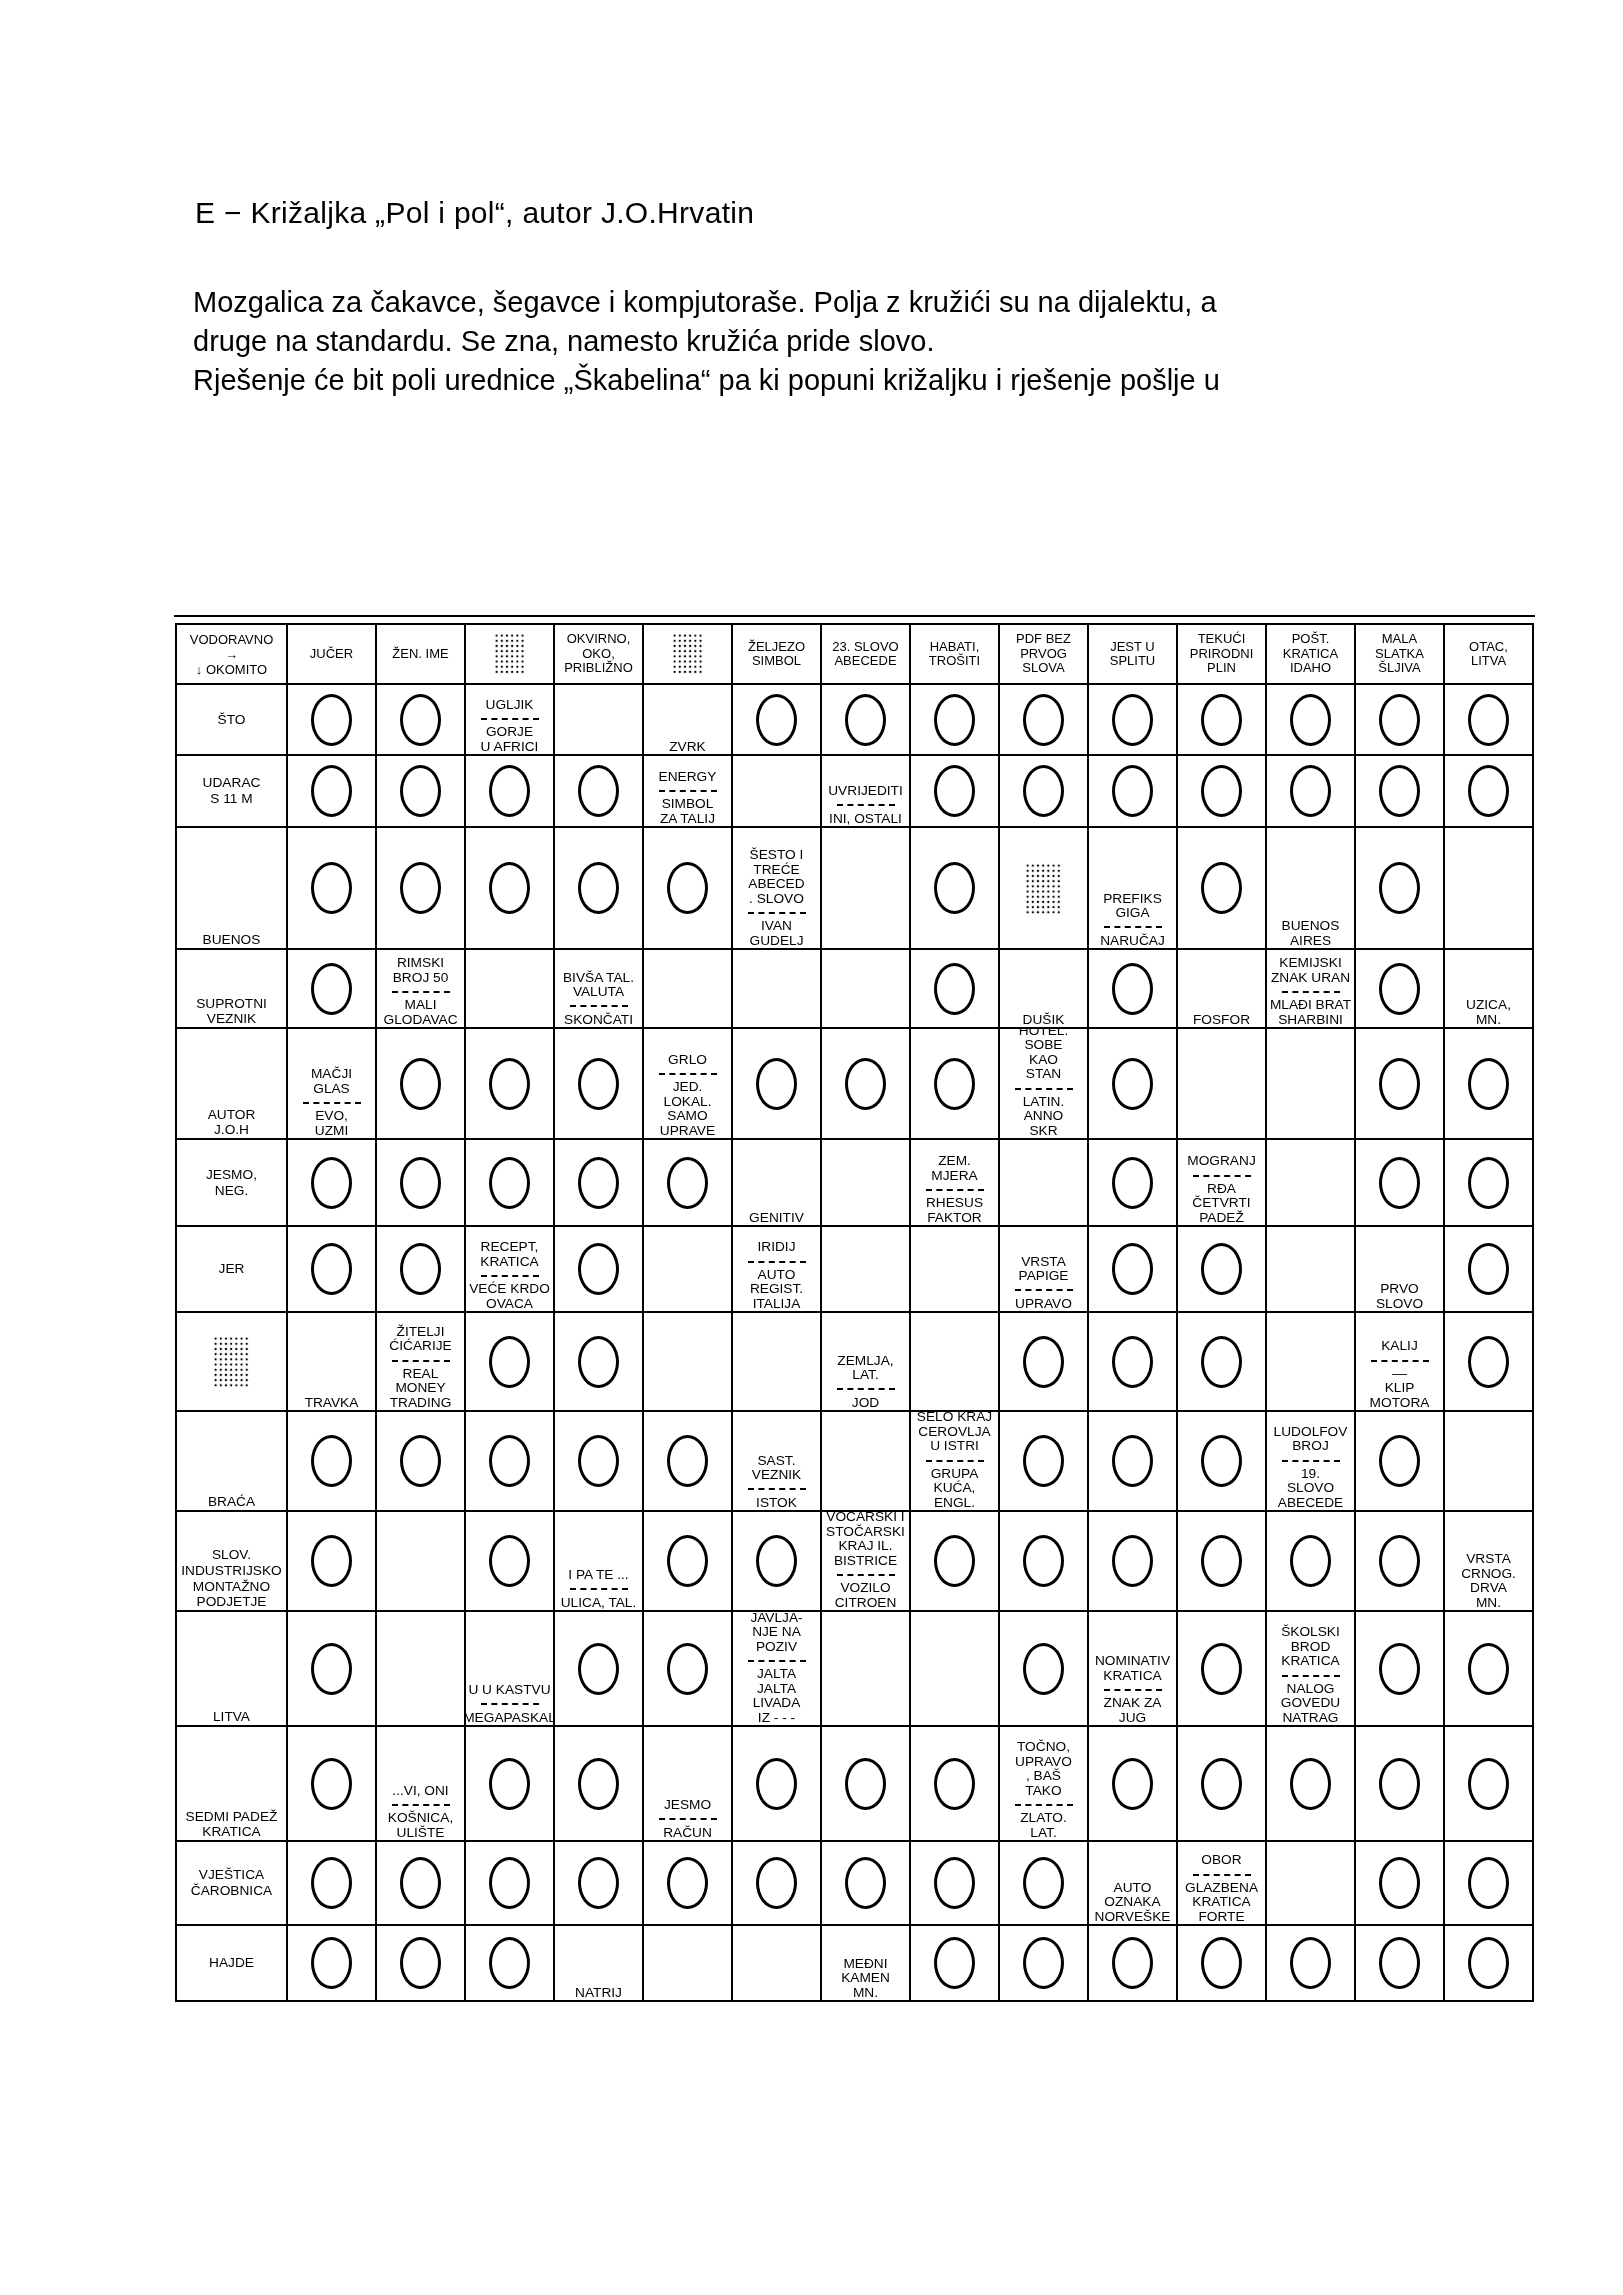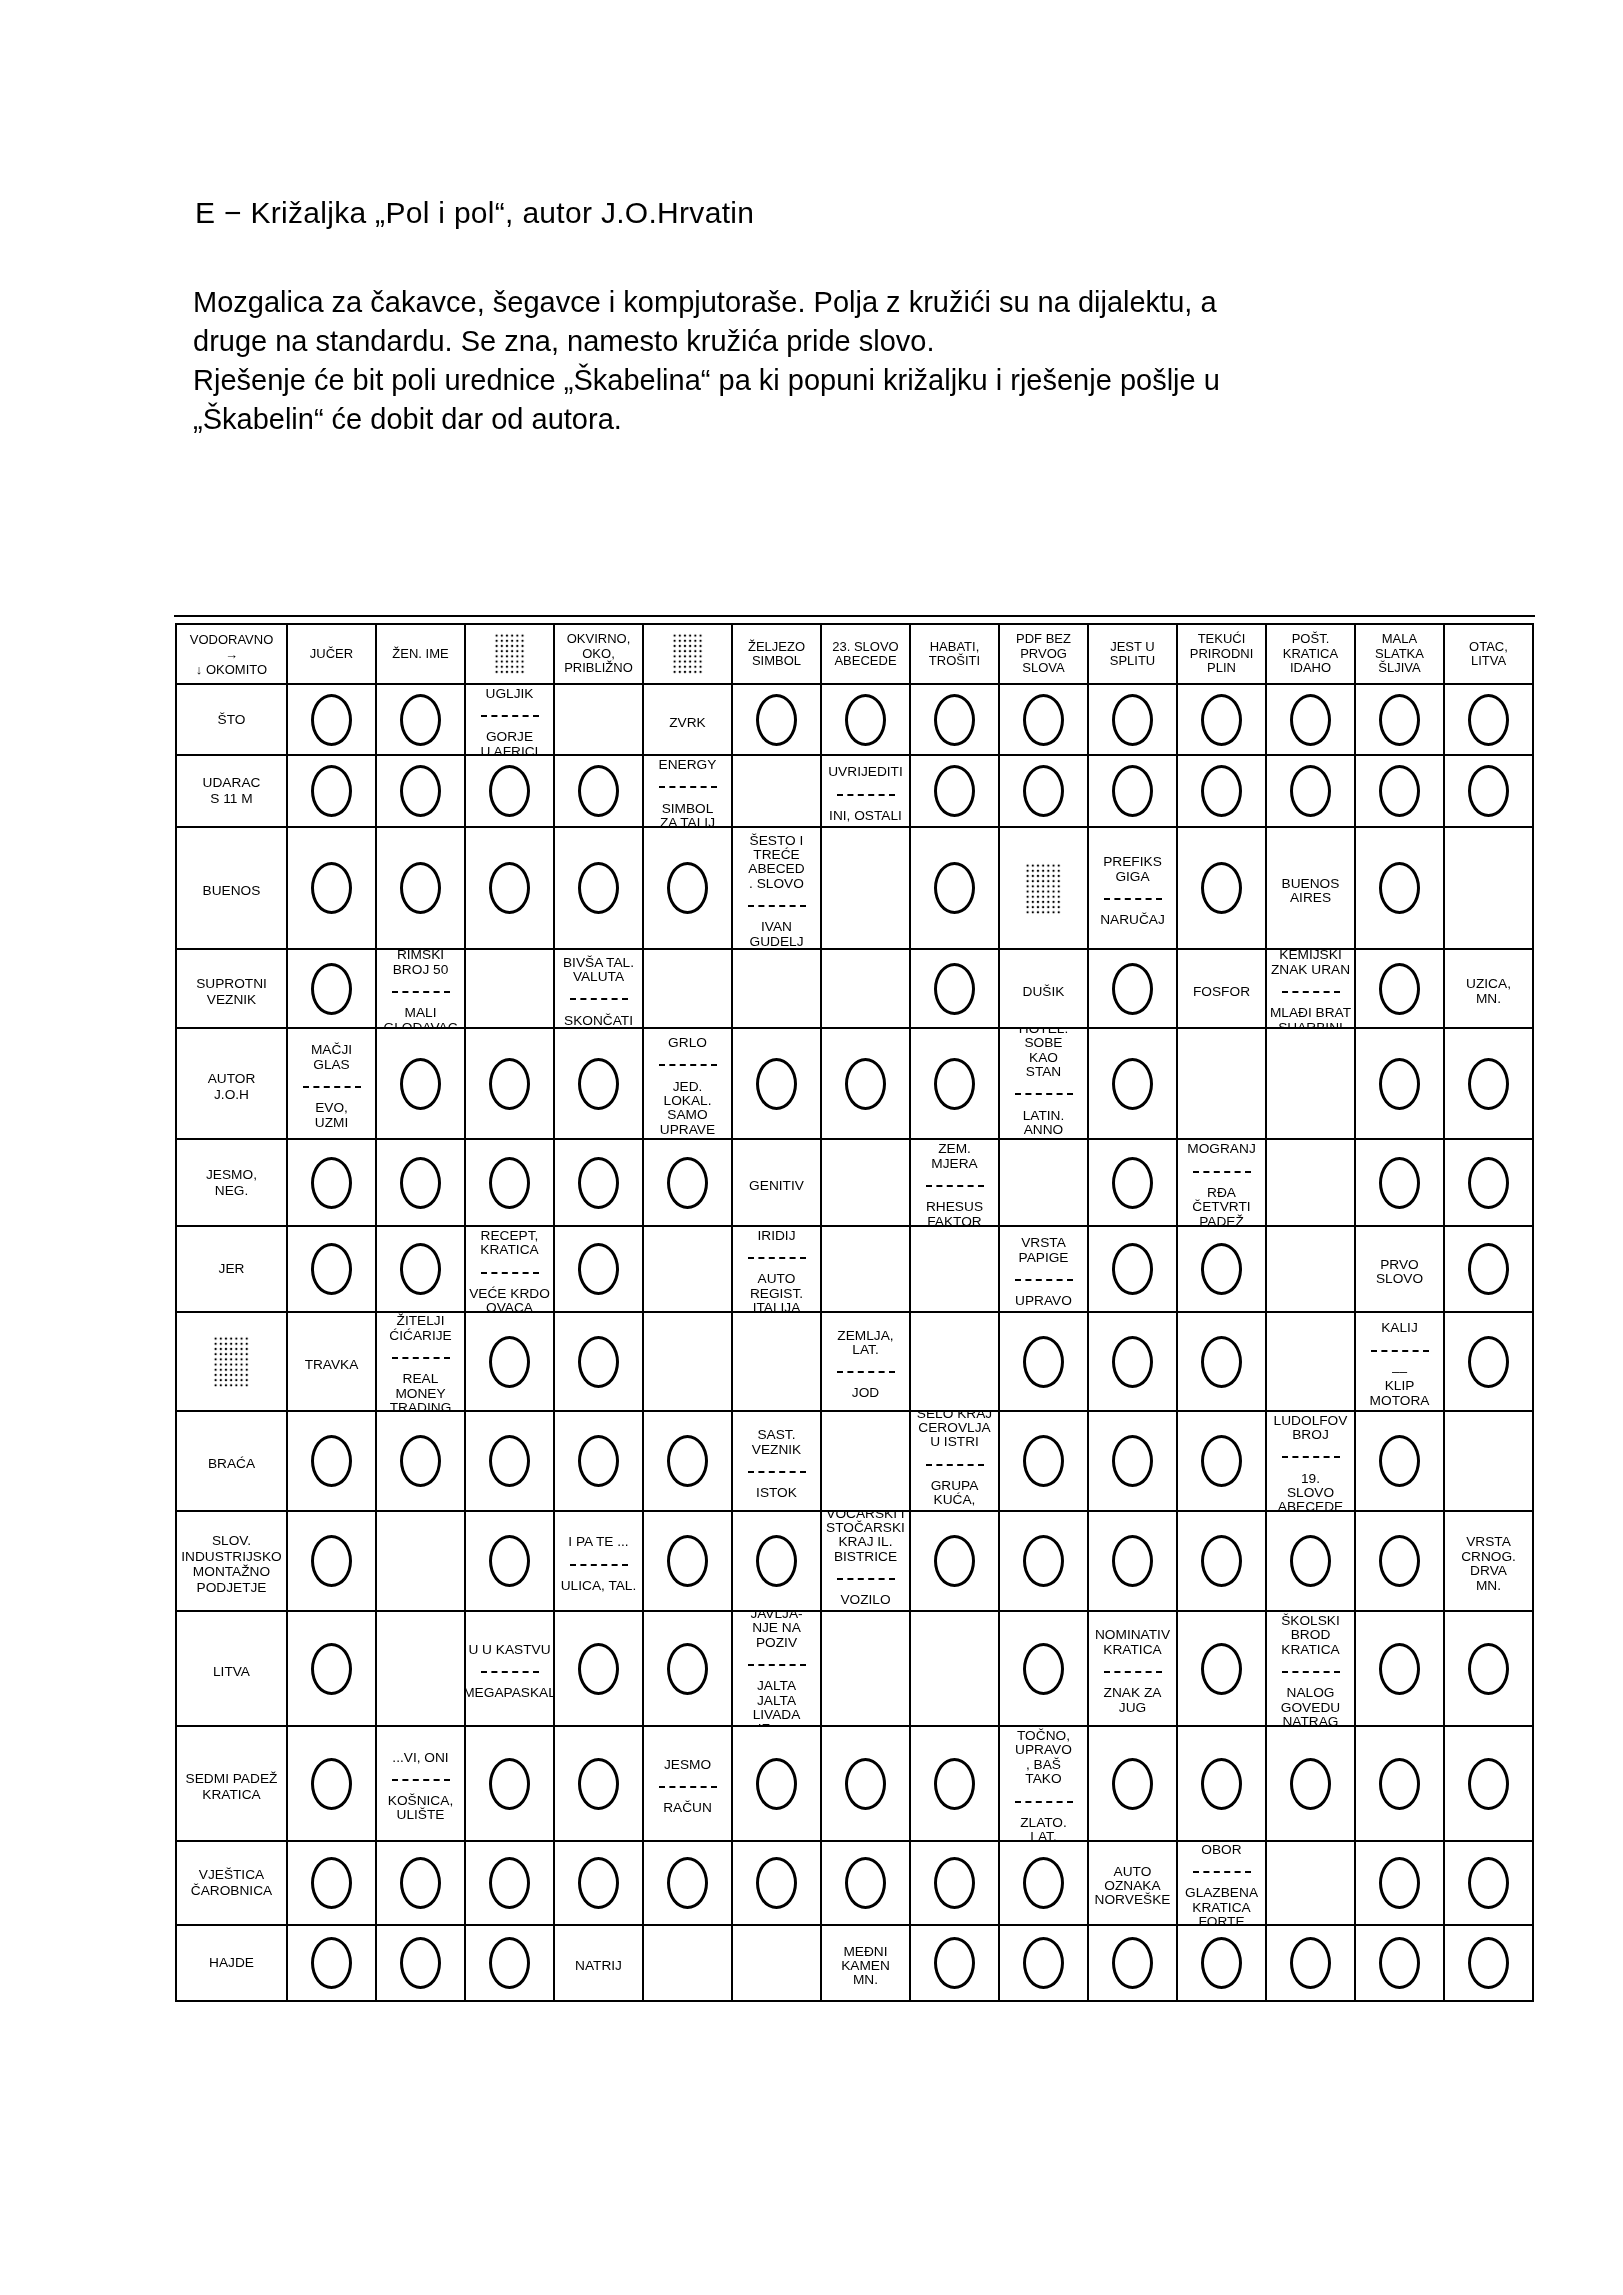--- a/index.html
+++ b/index.html
@@ -34,21 +34,21 @@
     border-left:2px solid #000;box-sizing:border-box;
     display:flex;flex-direction:column;align-items:center;justify-content:center;
     overflow:hidden;position:relative;text-align:center;
   }
   .cell:first-child{border-left:none;}
   .hrow{height:58px;}
   .hcell{font-size:13px;line-height:14.4px;}
   .hcell .htxt{white-space:pre-line;}
   .corner{font-size:13px;line-height:15px;}
   .rlabel{font-size:13.7px;line-height:15.7px;padding:0 3.3px;white-space:pre-line;}
-  .cell.vtop{justify-content:center;padding-top:6.5px;gap:8px;}
+  .cell.vtop{justify-content:flex-end;padding-top:6.5px;}
   .clue{font-size:13.7px;line-height:14.4px;}
   .clue-top,.clue-bottom{white-space:pre-line;}
   .cdivider{
     width:58px;border-top:2px dashed #000;margin:5.9px auto 5.2px auto;height:0;
   }
   .circle{
     width:41px;height:52px;border:3.3px solid #000;border-radius:50%;
     box-sizing:border-box;flex:none;
   }
   .dots{
@@ -59,21 +59,20 @@
   .dots.small{width:31px;height:42px;}
 </style>
 </head>
 <body>
 
 <div class="page-title">E − Križaljka „Pol i pol“, autor J.O.Hrvatin</div>
 <div class="intro">
     <div class="iline">Mozgalica za čakavce, šegavce i kompjutoraše. Polja z kružići su na dijalektu, a</div>
     <div class="iline">druge na standardu. Se zna, namesto kružića pride slovo.</div>
     <div class="iline">Rješenje će bit poli urednice „Škabelina“ pa ki popuni križaljku i rješenje pošlje u</div>
-    <div class="iline">„Škabelin“ će dobit dar od autora.</div>
   </div>
 <div class="grid-wrap" id="grid">
     <div class="grow hrow">
       <div class="cell hcell corner">
         <div>VODORAVNO</div>
         <div>→</div>
         <div>↓ OKOMITO</div>
       </div>
       <div class="cell hcell">
         <div class="htxt">JUČER</div>

